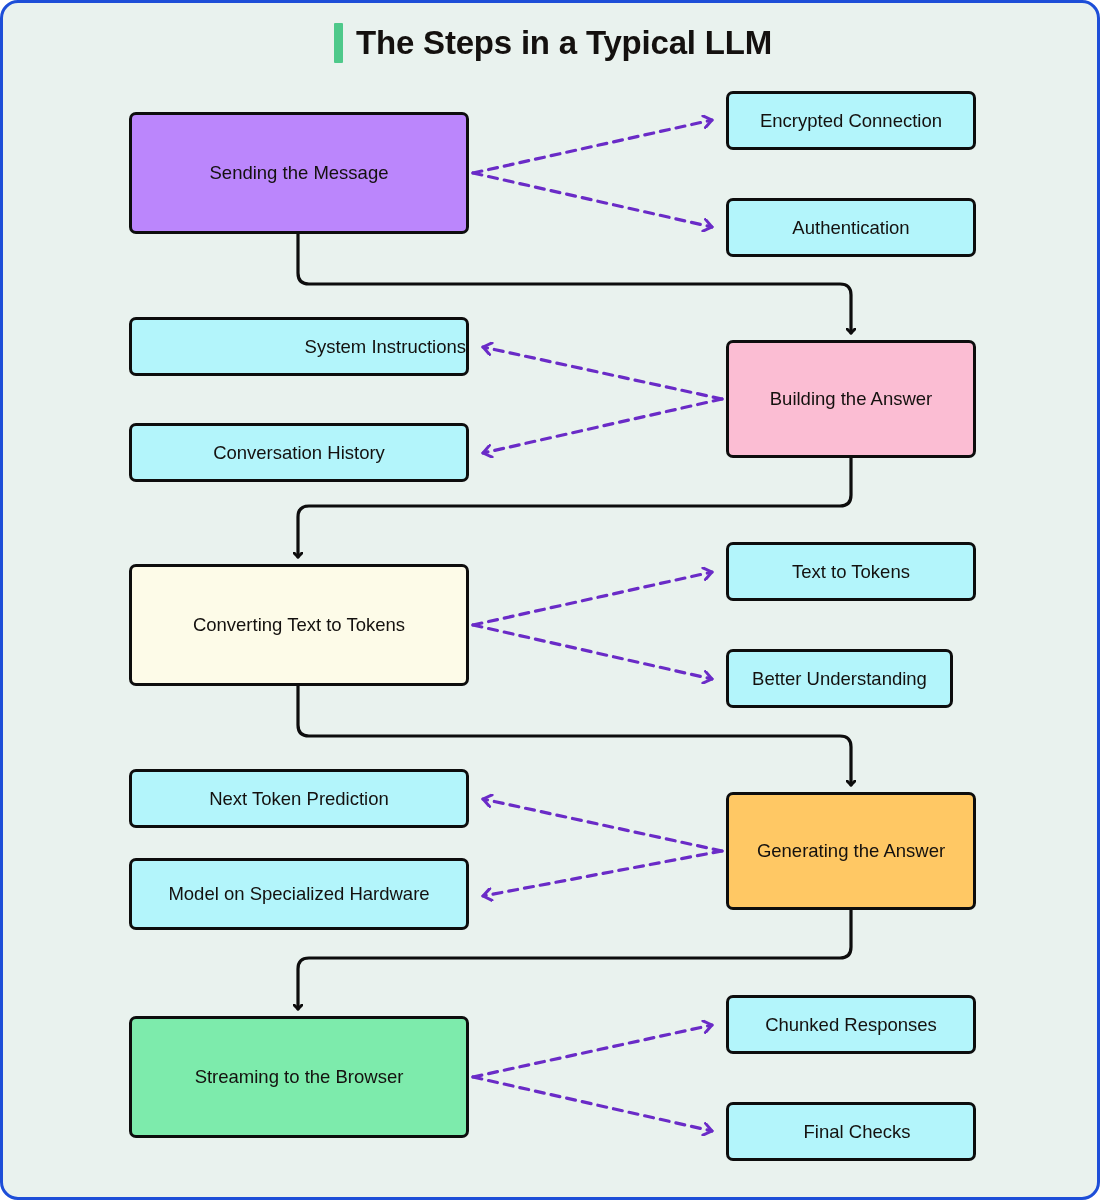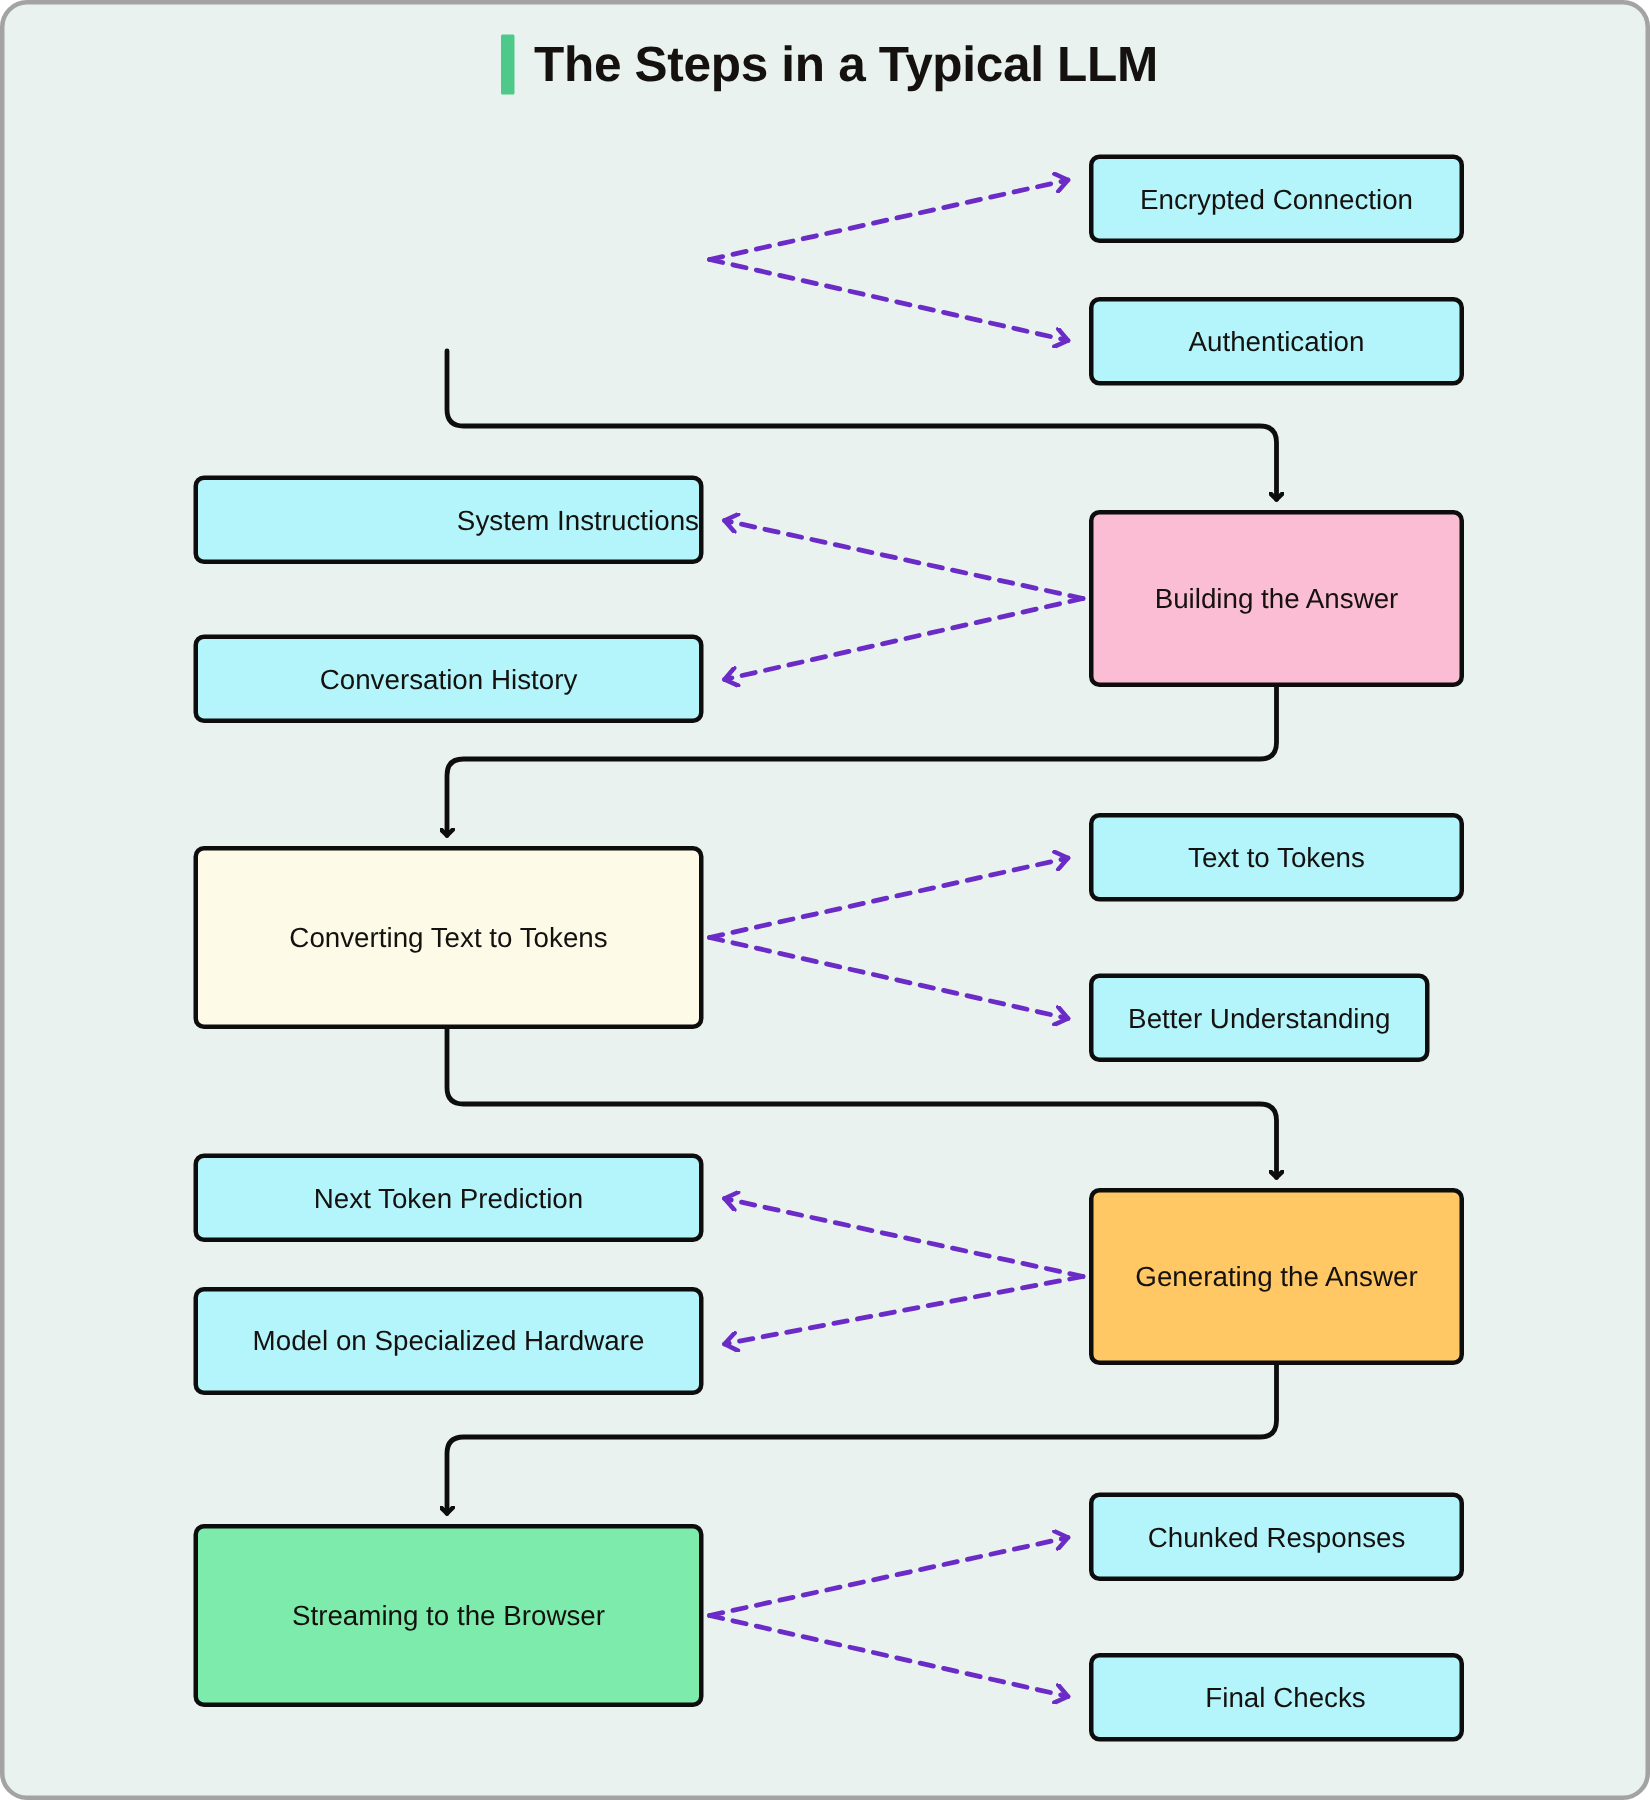--- a/index.html
+++ b/index.html
@@ -5,21 +5,21 @@
   html, body {
     margin: 0;
     padding: 0;
     background: #ffffff;
   }
   #page {
     position: relative;
     width: 1100px;
     height: 1200px;
     background: #e9f2ee;
-    border: 3px solid #a3a3a3;
+    border: 3px solid #1d4ed8;
     border-radius: 18px;
     box-sizing: border-box;
     overflow: hidden;
     font-family: "Liberation Sans", sans-serif;
   }
   #title-row {
     position: absolute;
     left: 0;
     top: 14px;
     width: 1100px;
@@ -129,38 +129,41 @@
     </g>
 
     <g>
       <path d="M470,1074 L709,1022" fill="none" stroke="#6a2bc7" stroke-width="3.2" stroke-dasharray="9,7" stroke-linecap="round" marker-end="url(#arrow-dash-r)"></path>
     </g>
     <g>
       <path d="M470,1074 L709,1128" fill="none" stroke="#6a2bc7" stroke-width="3.2" stroke-dasharray="9,7" stroke-linecap="round" marker-end="url(#arrow-dash-r)"></path>
     </g>
   </svg>
 
+  <div class="node-box node-main" style="left:126px; top:109px; width:340px; height:122px; background:#bb86fc;">
+    <span>Sending the Message</span>
+  </div>
 
   <div class="node-box node-main" style="left:723px; top:337px; width:250px; height:118px; background:#fbbdd3;">
     <span>Building the Answer</span>
   </div>
 
   <div class="node-box node-main" style="left:126px; top:561px; width:340px; height:122px; background:#fdfbe8;">
     <span>Converting Text to Tokens</span>
   </div>
 
   <div class="node-box node-main" style="left:723px; top:789px; width:250px; height:118px; background:#ffc864;text-align:center;">
     <span>Generating the Answer</span>
   </div>
 
   <div class="node-box node-main" style="left:126px; top:1013px; width:340px; height:122px; background:#7debac;">
     <span>Streaming to the Browser</span>
   </div>
 
-  <div class="node-box node-sub" style="left:723px; top:88px; width:250px; height:59px; background:#b3f5fb;margin-top:12px;">
+  <div class="node-box node-sub" style="left:723px; top:88px; width:250px; height:59px; background:#b3f5fb;">
     <span>Encrypted Connection</span>
   </div>
 
   <div class="node-box node-sub" style="left:723px; top:195px; width:250px; height:59px; background:#b3f5fb;">
     <span>Authentication</span>
   </div>
 
   <div class="node-box node-sub" style="left:126px; top:314px; width:340px; height:59px; background:#b3f5fb;justify-content:flex-end;">
     <span>System Instructions</span>
   </div>

